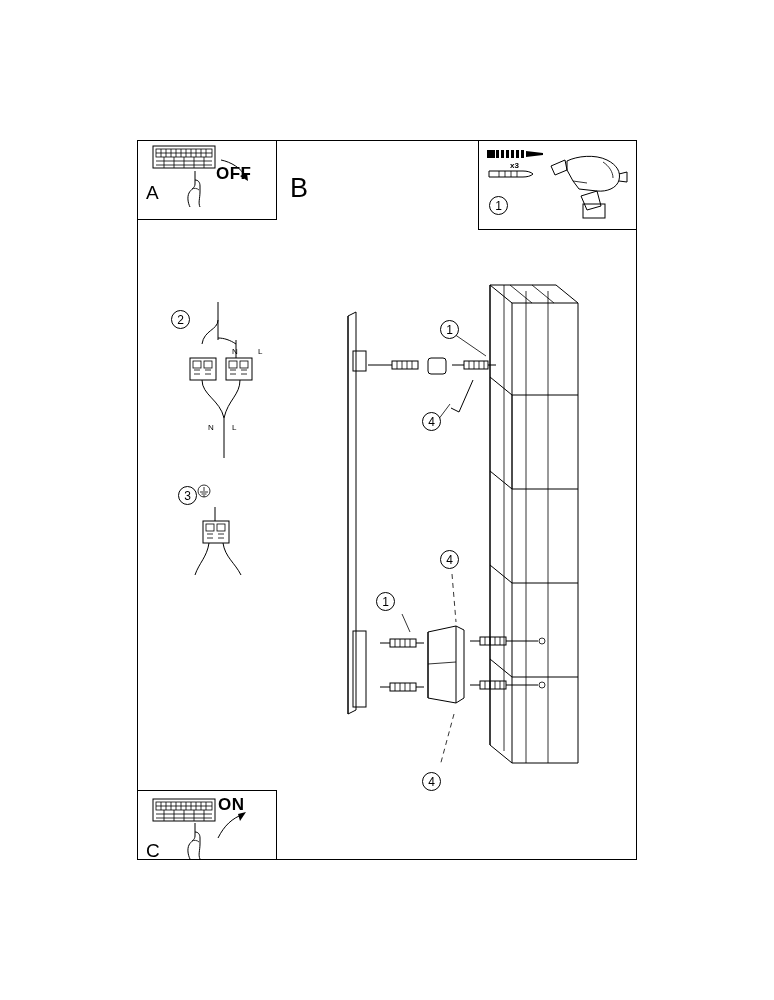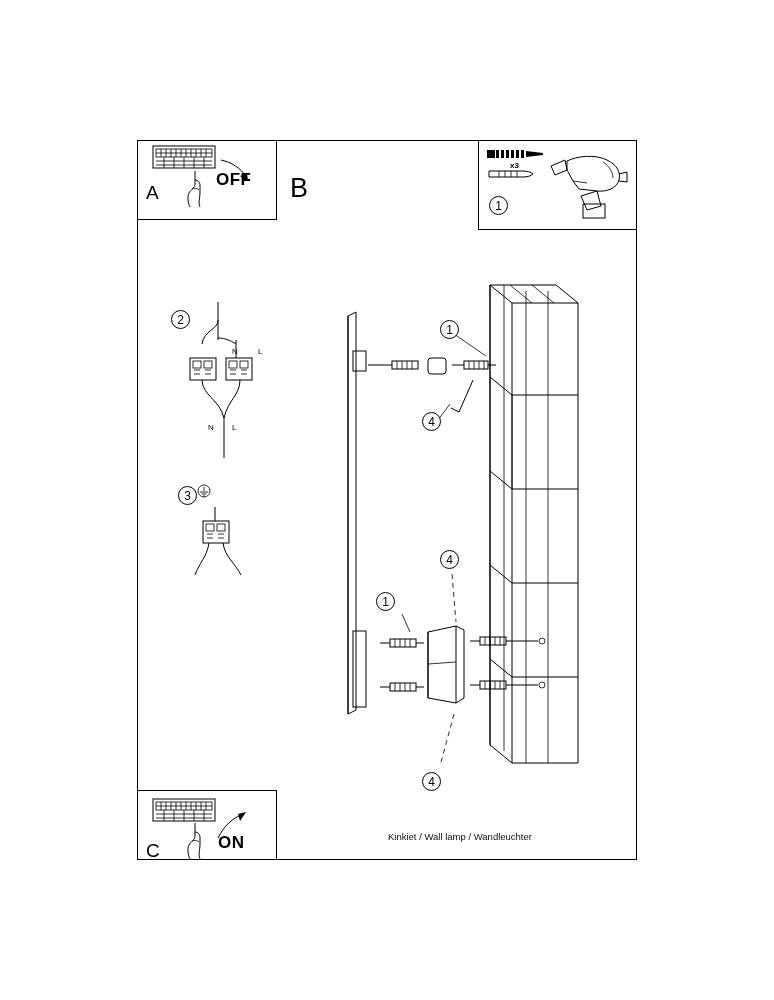--- a/index.html
+++ b/index.html
@@ -143,21 +143,21 @@
 </div>
 
 <div class="abs" style="left:219px; top:158px;">
   <svg width="34" height="26" viewBox="0 0 34 26">
     <path class="st" d="M2 2 C12 4 22 10 27 19"></path>
     <path class="st-fill" d="M29 23 L21 18 L28 15 Z"></path>
   </svg>
 </div>
 
 <div class="abs letter-label" style="left:146px; top:182px;">A</div>
-<div class="abs word-label" style="left:216px; top:170px;">OFF</div>
+<div class="abs word-label" style="left:216px; top:164px;">OFF</div>
 
 <div class="abs big-letter" style="left:290px; top:173px;">B</div>
 
 <div class="panel-1"></div>
 
 <div class="abs" style="left:487px; top:148px;">
   <svg width="60" height="12" viewBox="0 0 60 12">
     <rect x="0" y="2" width="8" height="8" class="st-fill"></rect>
     <g class="st-fill">
       <rect x="9" y="2" width="3" height="8"></rect>
@@ -466,17 +466,16 @@
 </div>
 
 <div class="abs" style="left:214px; top:812px;">
   <svg width="34" height="28" viewBox="0 0 34 28">
     <path class="st" d="M4 26 C10 14 18 6 30 2"></path>
     <path class="st-fill" d="M32 0 L26 9 L24 2 Z"></path>
   </svg>
 </div>
 
 <div class="abs letter-label" style="left:146px; top:840px;">C</div>
-<div class="abs word-label" style="left:218px; top:833px;">ON</div>
+<div class="abs word-label" style="left:218px; top:795px;">ON</div>
 
 <div class="caption">
-  <div>Kinkiet / Wall lamp / Wandleuchter</div>
 </div>
 
 </body></html>

